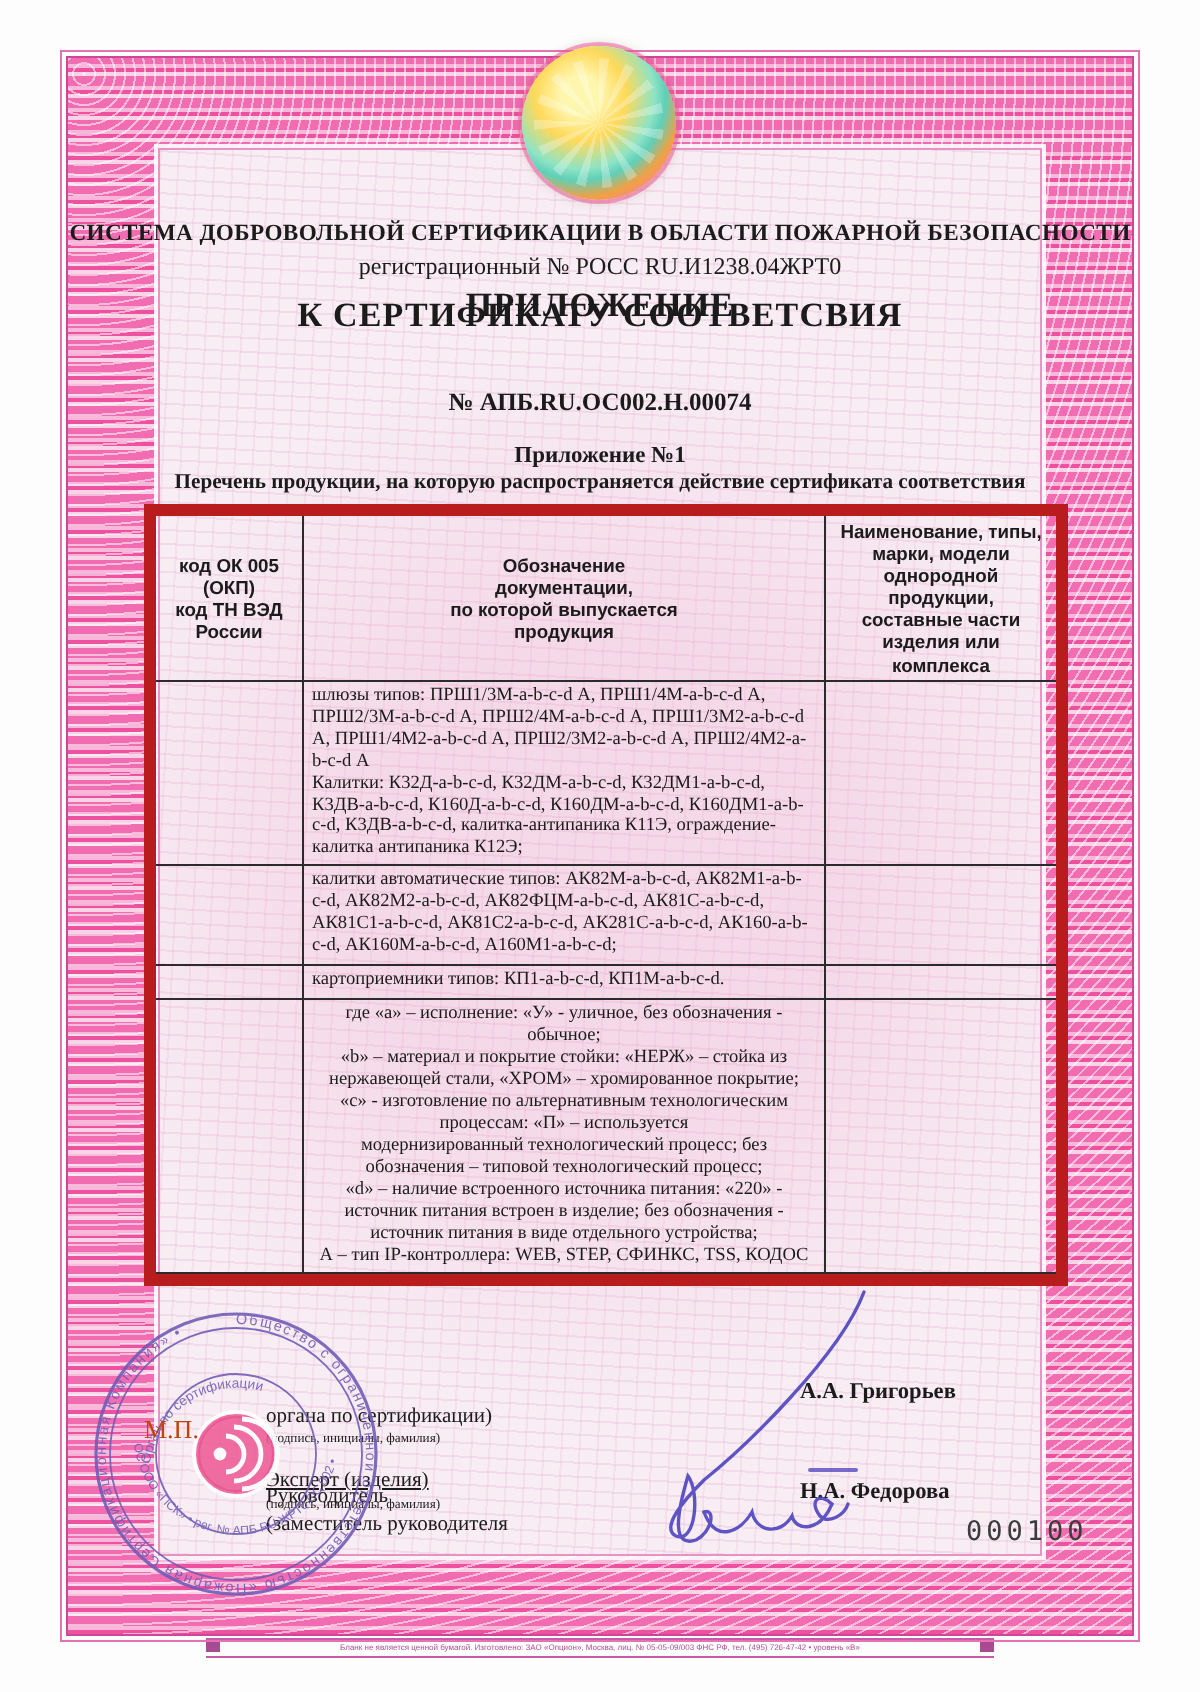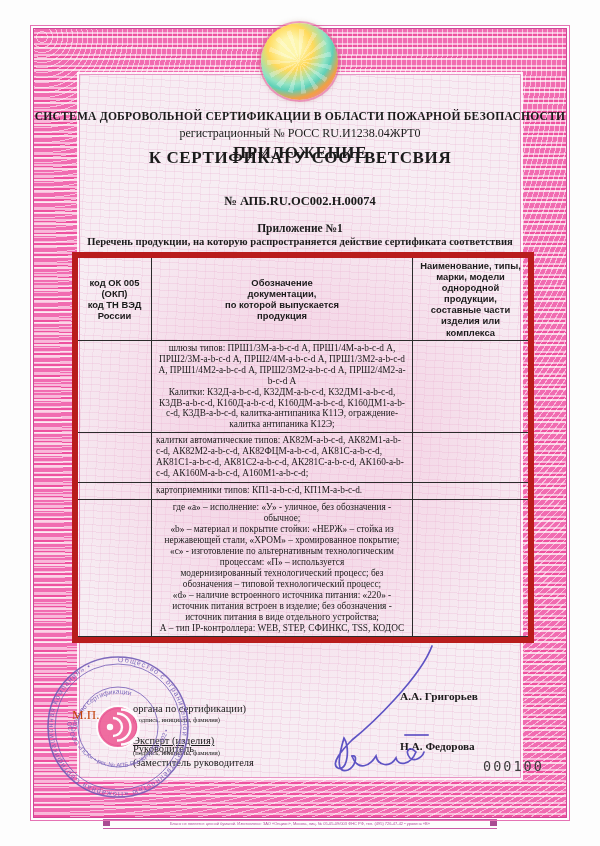--- a/index.html
+++ b/index.html
@@ -53,21 +53,21 @@
     border:6px solid #b91c1c;background:rgba(255,255,255,.0);
   }
   .cell{
     border-right:1px solid #2b2b2b;border-bottom:1px solid #2b2b2b;
     padding:2px 4px;box-sizing:border-box;font-size:9.3px;line-height:1.18;
     white-space:pre-line;overflow:hidden;
   }
   .cell:nth-child(3n){border-right:none;}
   .th{font-family:"Liberation Sans", sans-serif;font-weight:bold;text-align:center;
       font-size:9.4px;display:flex;align-items:center;justify-content:center;min-height:52px;}
-  .r1{min-height:72px;text-align:center;} .r2{min-height:50px;} .r3{min-height:17px;} .r4{min-height:110px;text-align:center;}
+  .r1{min-height:72px;} .r2{min-height:50px;} .r3{min-height:17px;} .r4{min-height:110px;text-align:center;}
   
   .sig-label{position:absolute;left:133px;font-size:10.5px;line-height:1.3;white-space:pre-line;}
   .role-head{top:702px;margin-top:40px;}
   .underline{text-align:right;}
   .hint{position:absolute;left:133px;font-size:6.6px;color:#222;}
   .hint1{top:716px;} .hint2{top:749px;}
   .role-expert{position:absolute;left:133px;top:735px;font-size:10.5px;text-decoration:underline;}
   .name{position:absolute;left:400px;width:140px;font-size:11.3px;font-weight:bold;text-align:left;}
   .name1{top:690px;} .name2{top:740px;}
   .mp{position:absolute;left:72px;top:707px;font-size:13px;color:#c2410c;z-index:4;}

